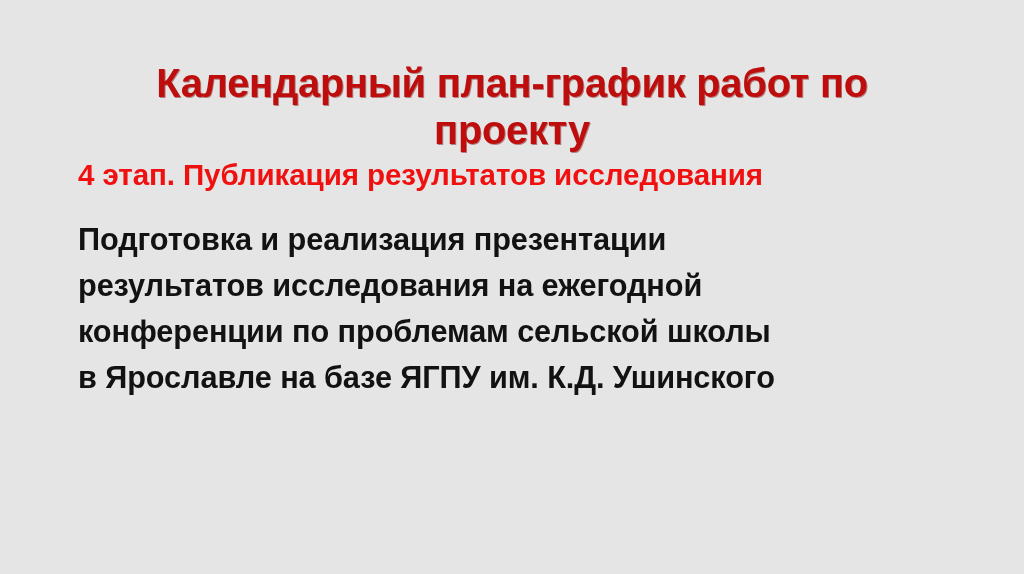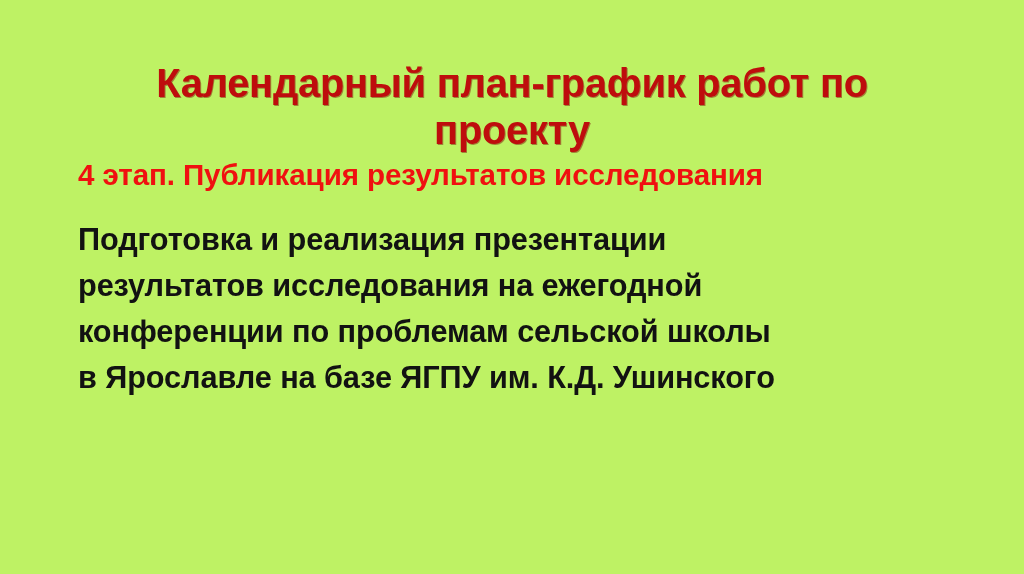--- a/index.html
+++ b/index.html
@@ -12,21 +12,21 @@
     height: 574px;
     overflow: hidden;
     font-family: "Liberation Sans", "DejaVu Sans", sans-serif;
     -webkit-font-smoothing: antialiased;
   }
 
   #slide {
     position: relative;
     width: 1024px;
     height: 574px;
-    background: #bef264;
+    background: #e5e5e5;
     box-sizing: border-box;
   }
 
   
   #slide-title {
     position: absolute;
     left: 62px;
     top: 33px;
     width: 900px;
     text-align: center;

